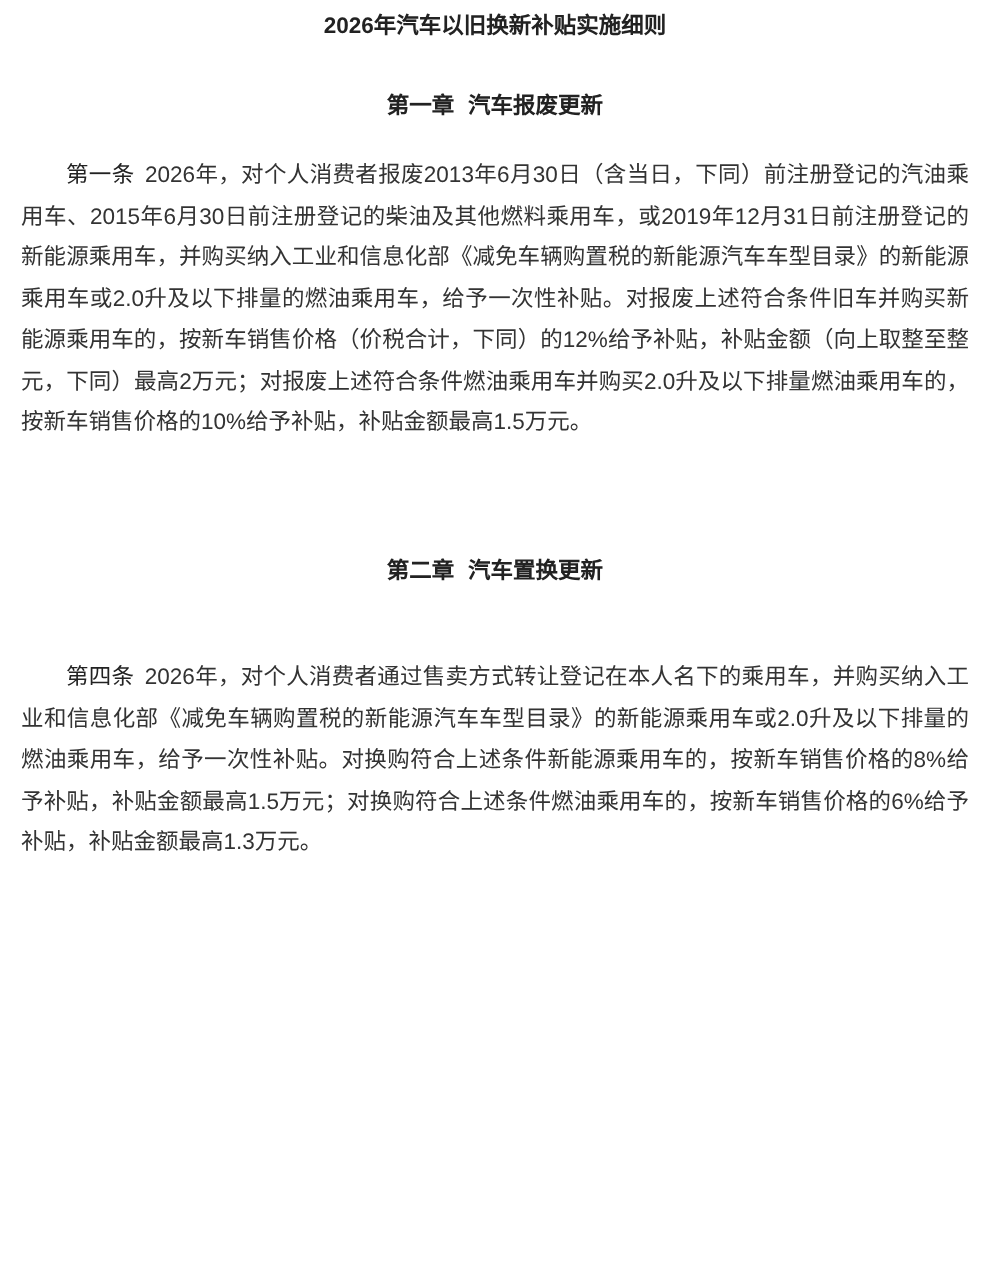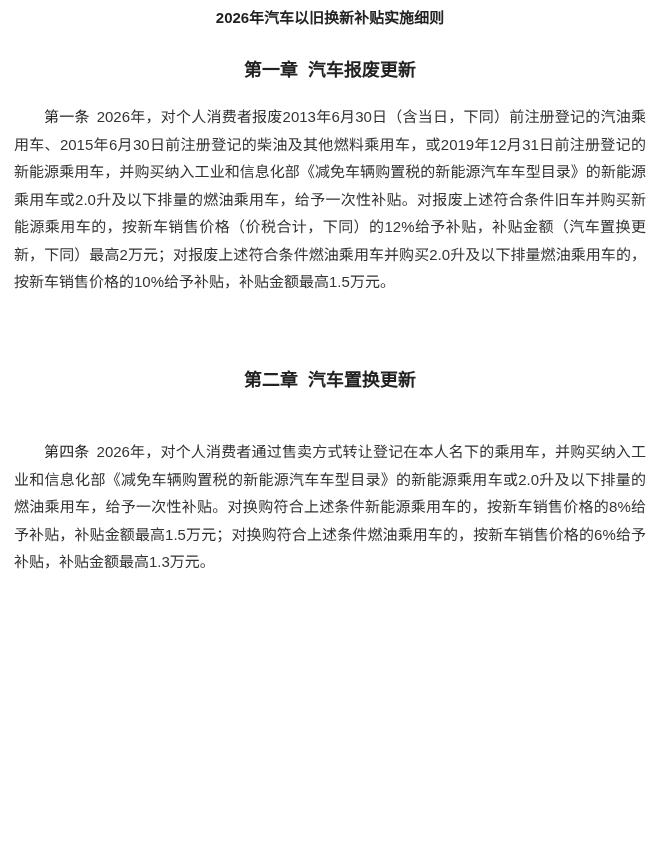--- a/index.html
+++ b/index.html
@@ -25,21 +25,21 @@
     margin: 0 0 25px 0;
     font-size: 15px;
     font-weight: bold;
     line-height: 27.5px;
     text-align: center;
     color: #222222;
     word-spacing: 5px;
   }
   .chapter-heading {
     margin: 0 0 19px 0;
-    font-size: 18px;
+    font-size: 15px;
     font-weight: bold;
     line-height: 27.5px;
     text-align: center;
     color: #222222;
     word-spacing: 5px;
   }
   .chapter-2 .chapter-heading {
     margin-top: 71px;
     margin-bottom: 44px;
   }
@@ -63,21 +63,21 @@
 </head>
 <body>
 
 <div class="page">
 
   <h1 class="doc-title">2026年汽车以旧换新补贴实施细则</h1>
 
   <section class="chapter chapter-1">
     <h2 class="chapter-heading">第一章 汽车报废更新</h2>
 
-    <p class="article"><b class="article-label">第一条</b><span>2026年，对个人消费者报废2013年6月30日（含当日，下同）前注册登记的汽油乘用车、2015年6月30日前注册登记的柴油及其他燃料乘用车，或2019年12月31日前注册登记的新能源乘用车，并购买纳入工业和信息化部《减免车辆购置税的新能源汽车车型目录》的新能源乘用车或2.0升及以下排量的燃油乘用车，给予一次性补贴。对报废上述符合条件旧车并购买新能源乘用车的，按新车销售价格（价税合计，下同）的12%给予补贴，补贴金额（汽车置换更新，下同）最高2万元；对报废上述符合条件燃油乘用车并购买2.0升及以下排量燃油乘用车的，按新车销售价格的10%给予补贴，补贴金额最高1.5万元。</span></p>
+    <p class="article"><b class="article-label">第一条</b><span>2026年，对个人消费者报废2013年6月30日（含当日，下同）前注册登记的汽油乘用车、2015年6月30日前注册登记的柴油及其他燃料乘用车，或2019年12月31日前注册登记的新能源乘用车，并购买纳入工业和信息化部《减免车辆购置税的新能源汽车车型目录》的新能源乘用车或2.0升及以下排量的燃油乘用车，给予一次性补贴。对报废上述符合条件旧车并购买新能源乘用车的，按新车销售价格（价税合计，下同）的12%给予补贴，补贴金额（向上取整至整元，下同）最高2万元；对报废上述符合条件燃油乘用车并购买2.0升及以下排量燃油乘用车的，按新车销售价格的10%给予补贴，补贴金额最高1.5万元。</span></p>
 
 
   </section>
 
   <section class="chapter chapter-2">
     <h2 class="chapter-heading">第二章 汽车置换更新</h2>
 
     <p class="article"><b class="article-label">第四条</b><span>2026年，对个人消费者通过售卖方式转让登记在本人名下的乘用车，并购买纳入工业和信息化部《减免车辆购置税的新能源汽车车型目录》的新能源乘用车或2.0升及以下排量的燃油乘用车，给予一次性补贴。对换购符合上述条件新能源乘用车的，按新车销售价格的8%给予补贴，补贴金额最高1.5万元；对换购符合上述条件燃油乘用车的，按新车销售价格的6%给予补贴，补贴金额最高1.3万元。</span></p>
   </section>
 

